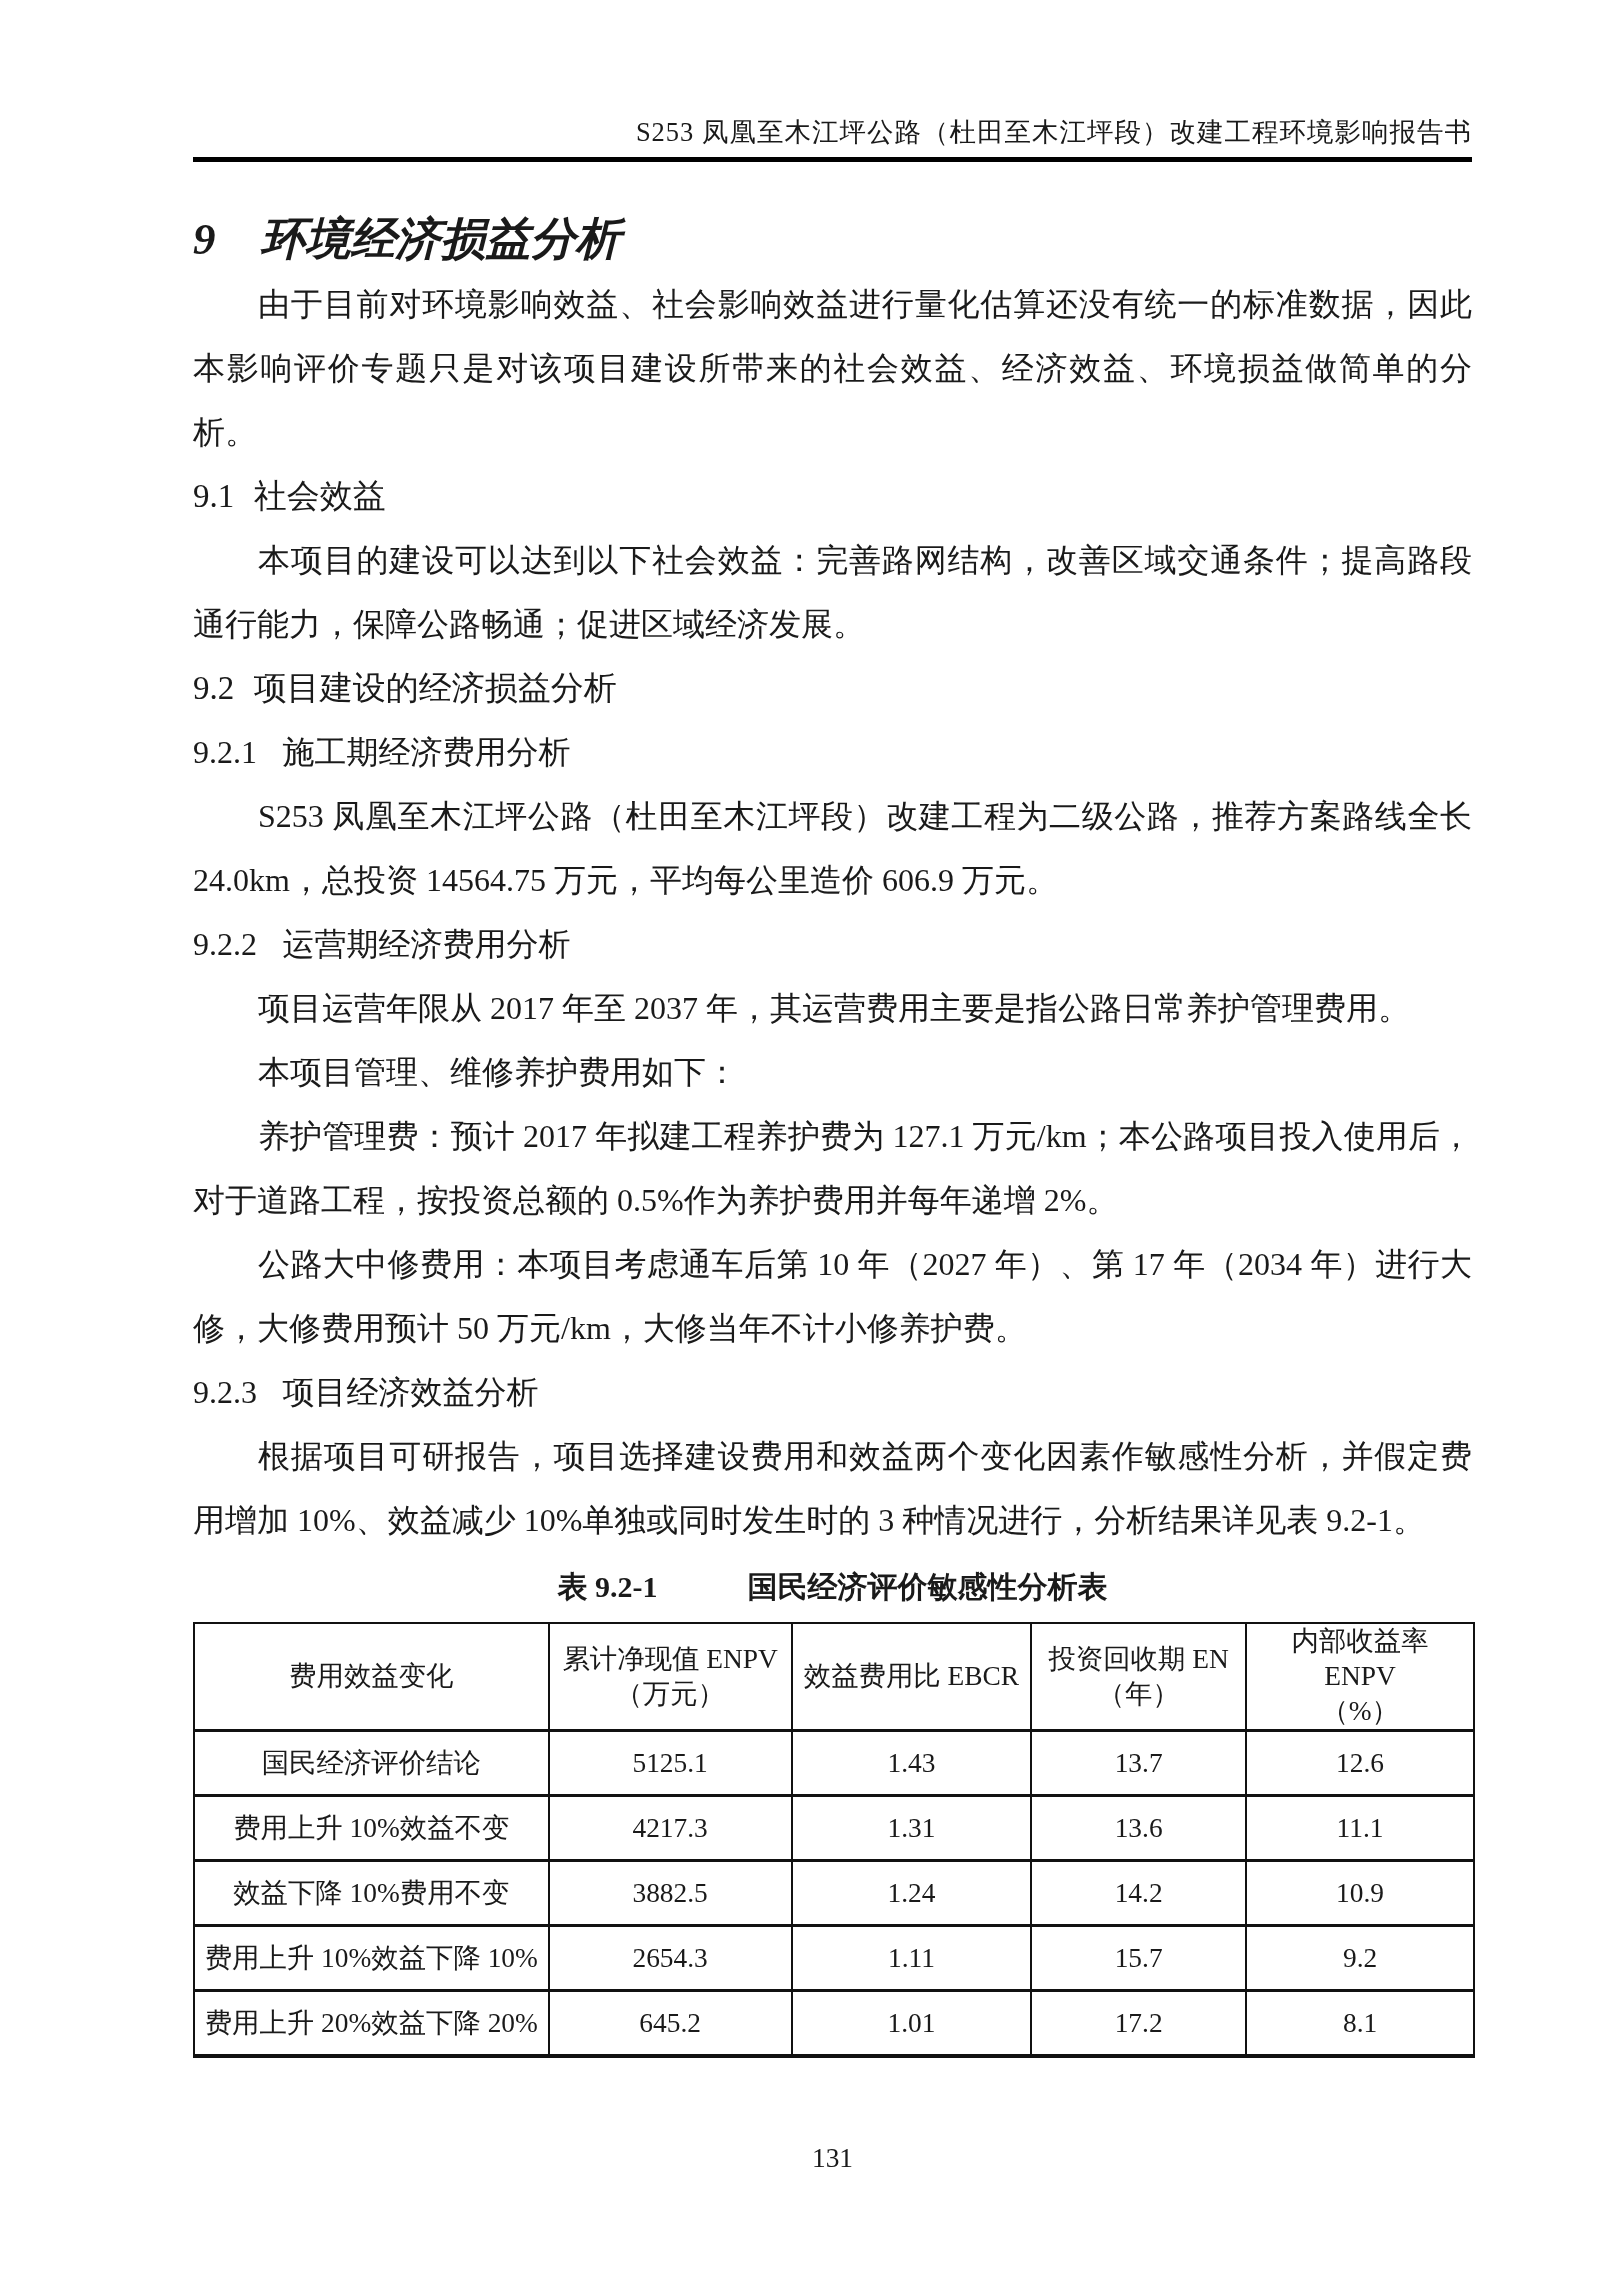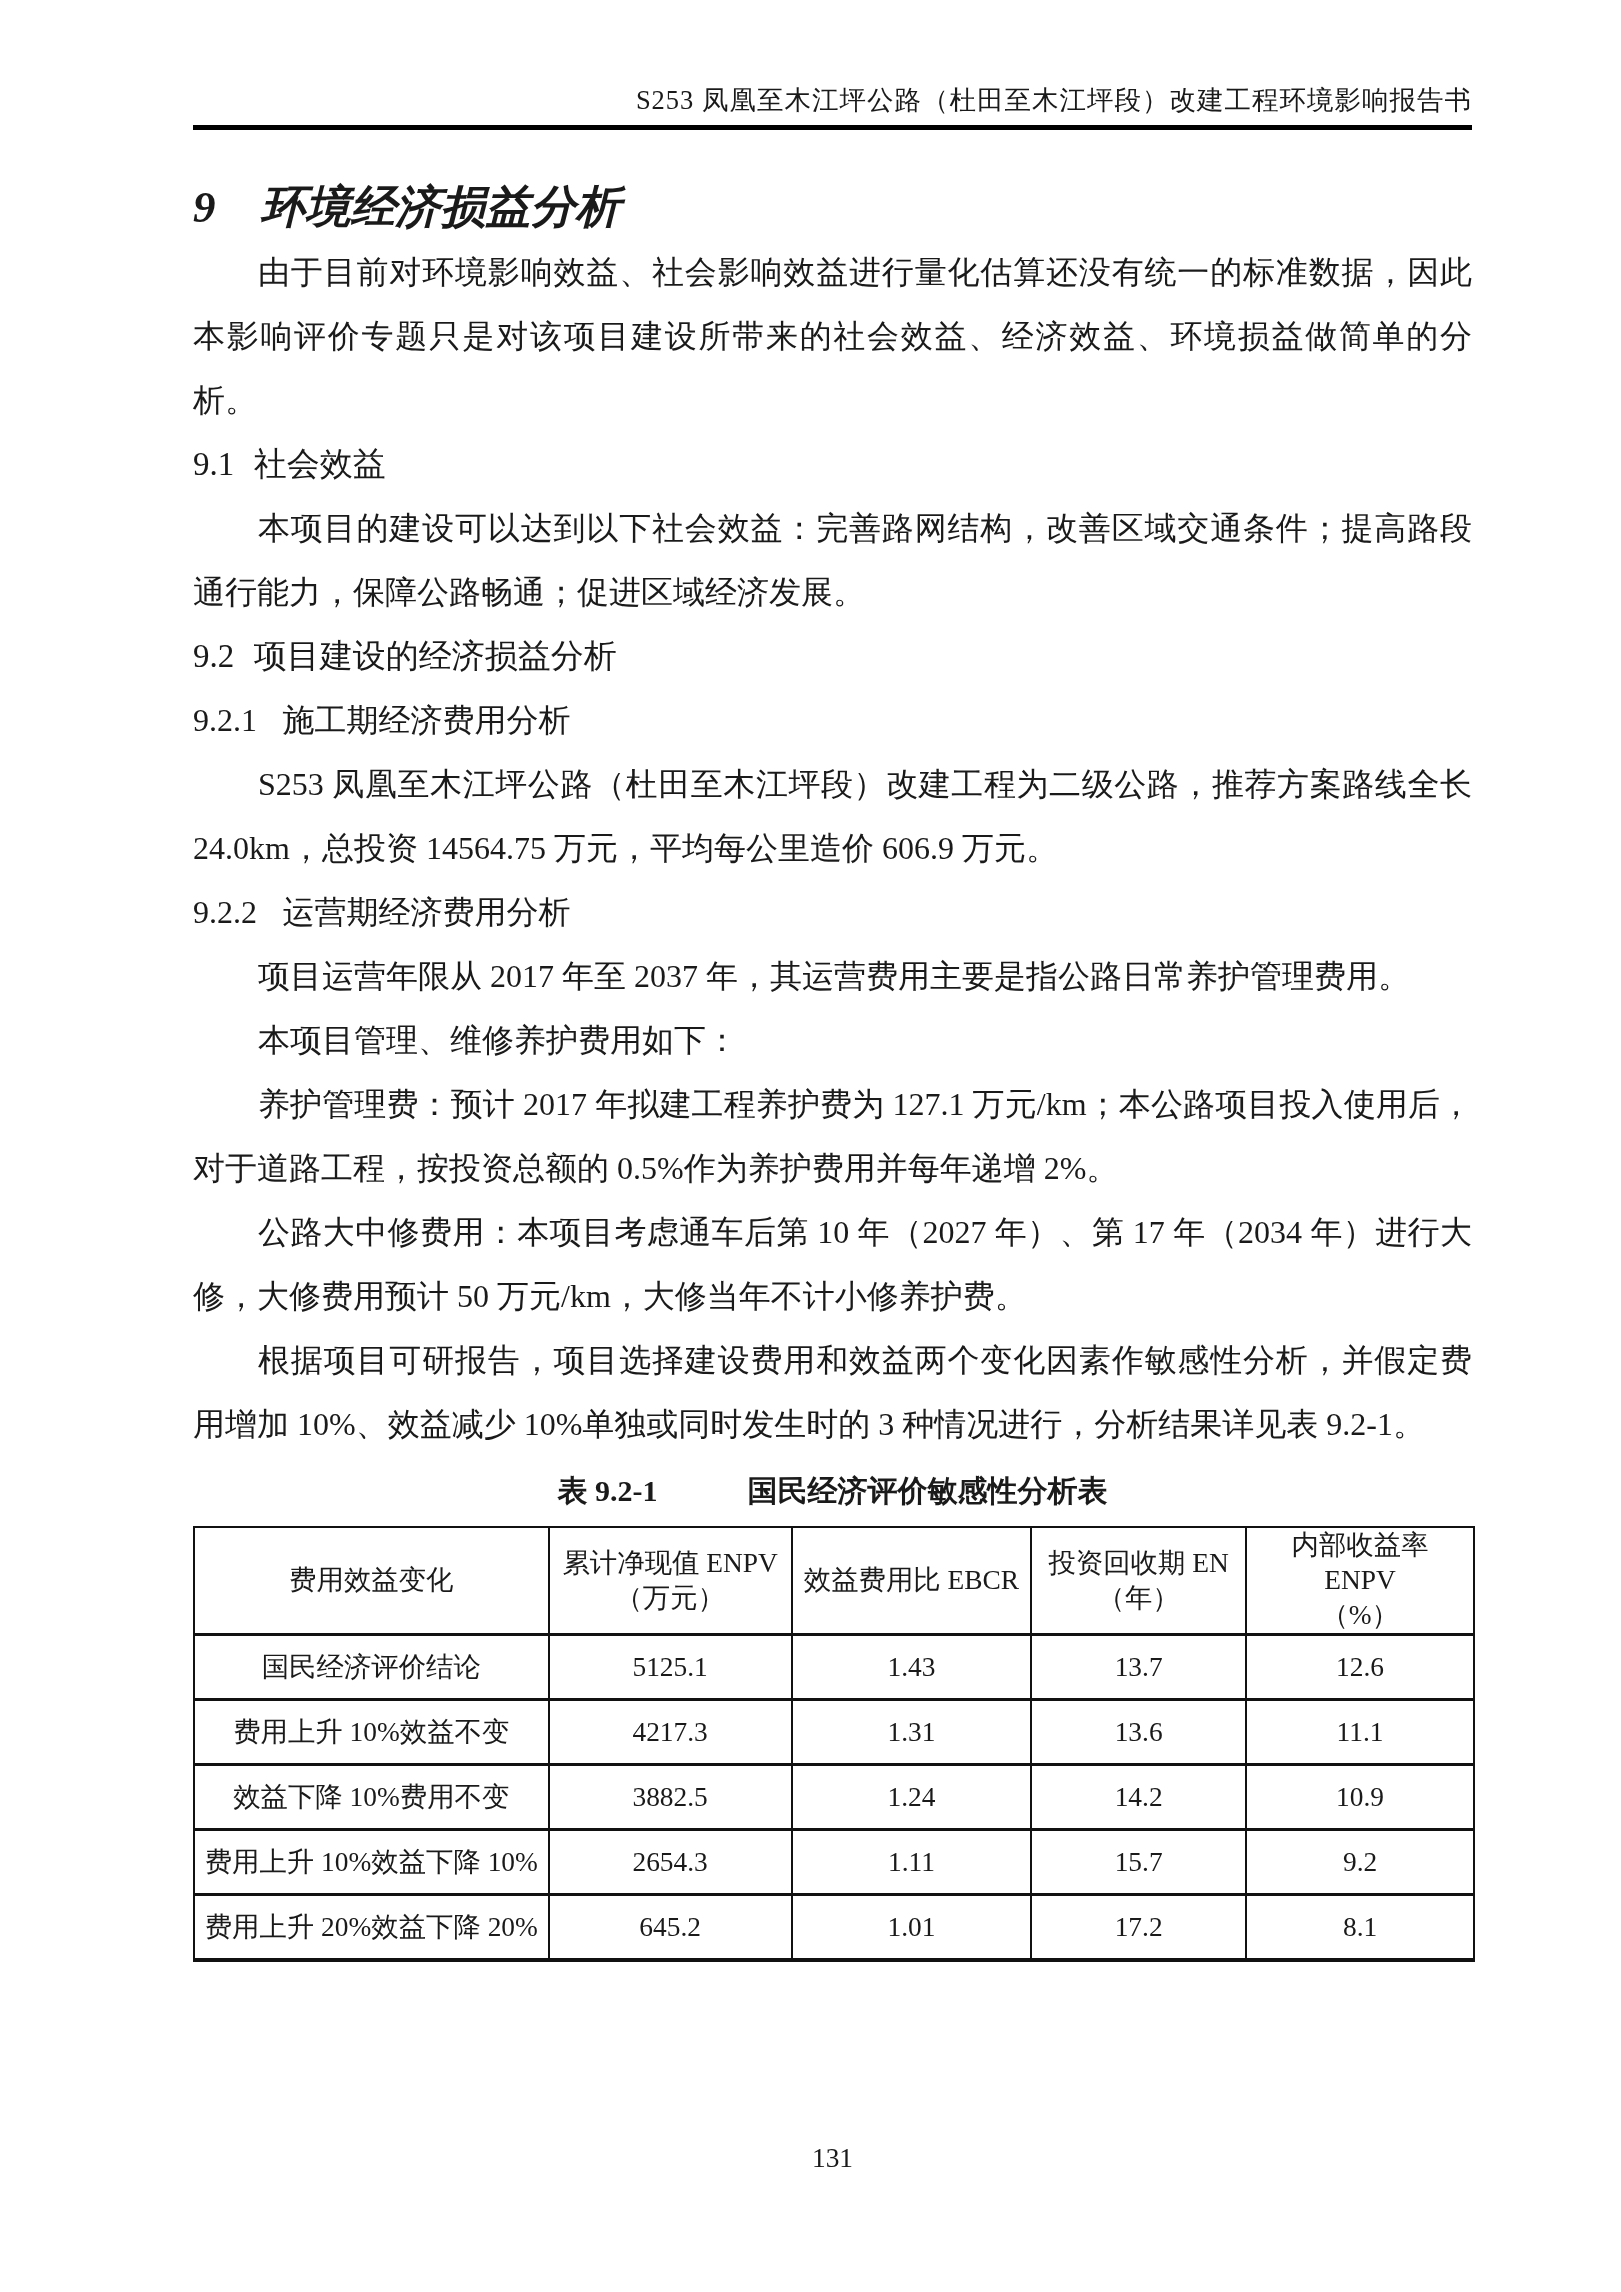--- a/index.html
+++ b/index.html
@@ -11,21 +11,21 @@
     color: #1a1a1a;
     font-family: "Liberation Serif", "DejaVu Serif", serif;
     overflow: hidden;
   }
   .content {
     position: absolute;
     left: 193px;
     top: 0;
     width: 1279px;
   }
-  .doc-header { padding-top: 85px; }
+  .doc-header { padding-top: 117px; }
   .header-title {
     font-size: 26.5px;
     line-height: 31px;
     text-align: right;
     letter-spacing: 1px;
   }
   .header-rule {
     margin-top: 8.8px;
     height: 4.9px;
     background: #000000;
@@ -122,20 +122,21 @@
 
     <p class="para">S253 凤凰至木江坪公路（杜田至木江坪段）改建工程为二级公路，推荐方案路线全长 24.0km，总投资 14564.75 万元，平均每公里造价 606.9 万元。</p>
 
     <h3 class="h3"><span class="num">9.2.2</span><span>运营期经济费用分析</span></h3>
 
     <p class="para">项目运营年限从 2017 年至 2037 年，其运营费用主要是指公路日常养护管理费用。</p>
     <p class="para">本项目管理、维修养护费用如下：</p>
     <p class="para">养护管理费：预计 2017 年拟建工程养护费为 127.1 万元/km；本公路项目投入使用后，对于道路工程，按投资总额的 0.5%作为养护费用并每年递增 2%。</p>
     <p class="para">公路大中修费用：本项目考虑通车后第 10 年（2027 年）、第 17 年（2034 年）进行大修，大修费用预计 50 万元/km，大修当年不计小修养护费。</p>
 
+    <h3 class="h3"><span class="num">9.2.3</span><span>项目经济效益分析</span></h3>
 
     <p class="para">根据项目可研报告，项目选择建设费用和效益两个变化因素作敏感性分析，并假定费用增加 10%、效益减少 10%单独或同时发生时的 3 种情况进行，分析结果详见表 9.2-1。</p>
 
     <div class="table-caption"><span class="cap-num">表 9.2-1</span><span>国民经济评价敏感性分析表</span></div>
 
     <table class="sens">
       <colgroup>
         <col style="width:27.7%">
         <col style="width:19.0%">
         <col style="width:18.7%">

